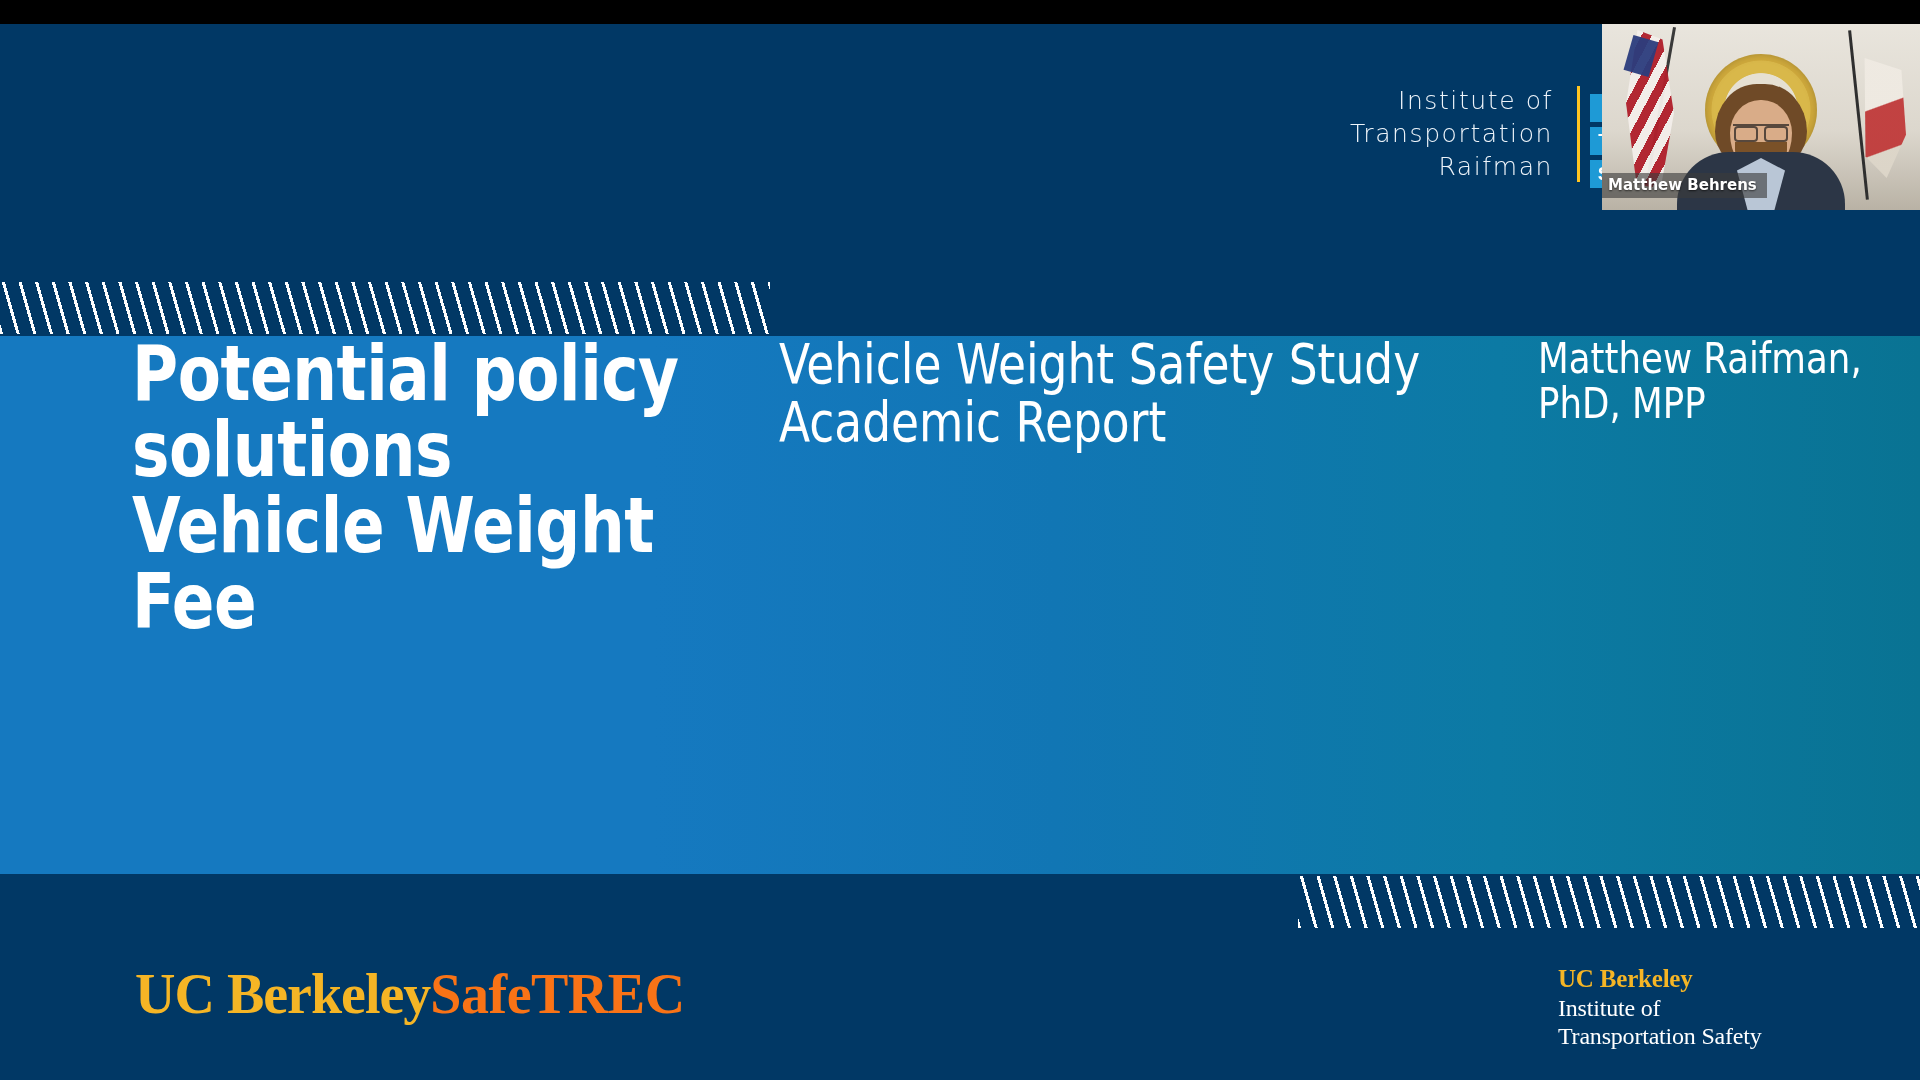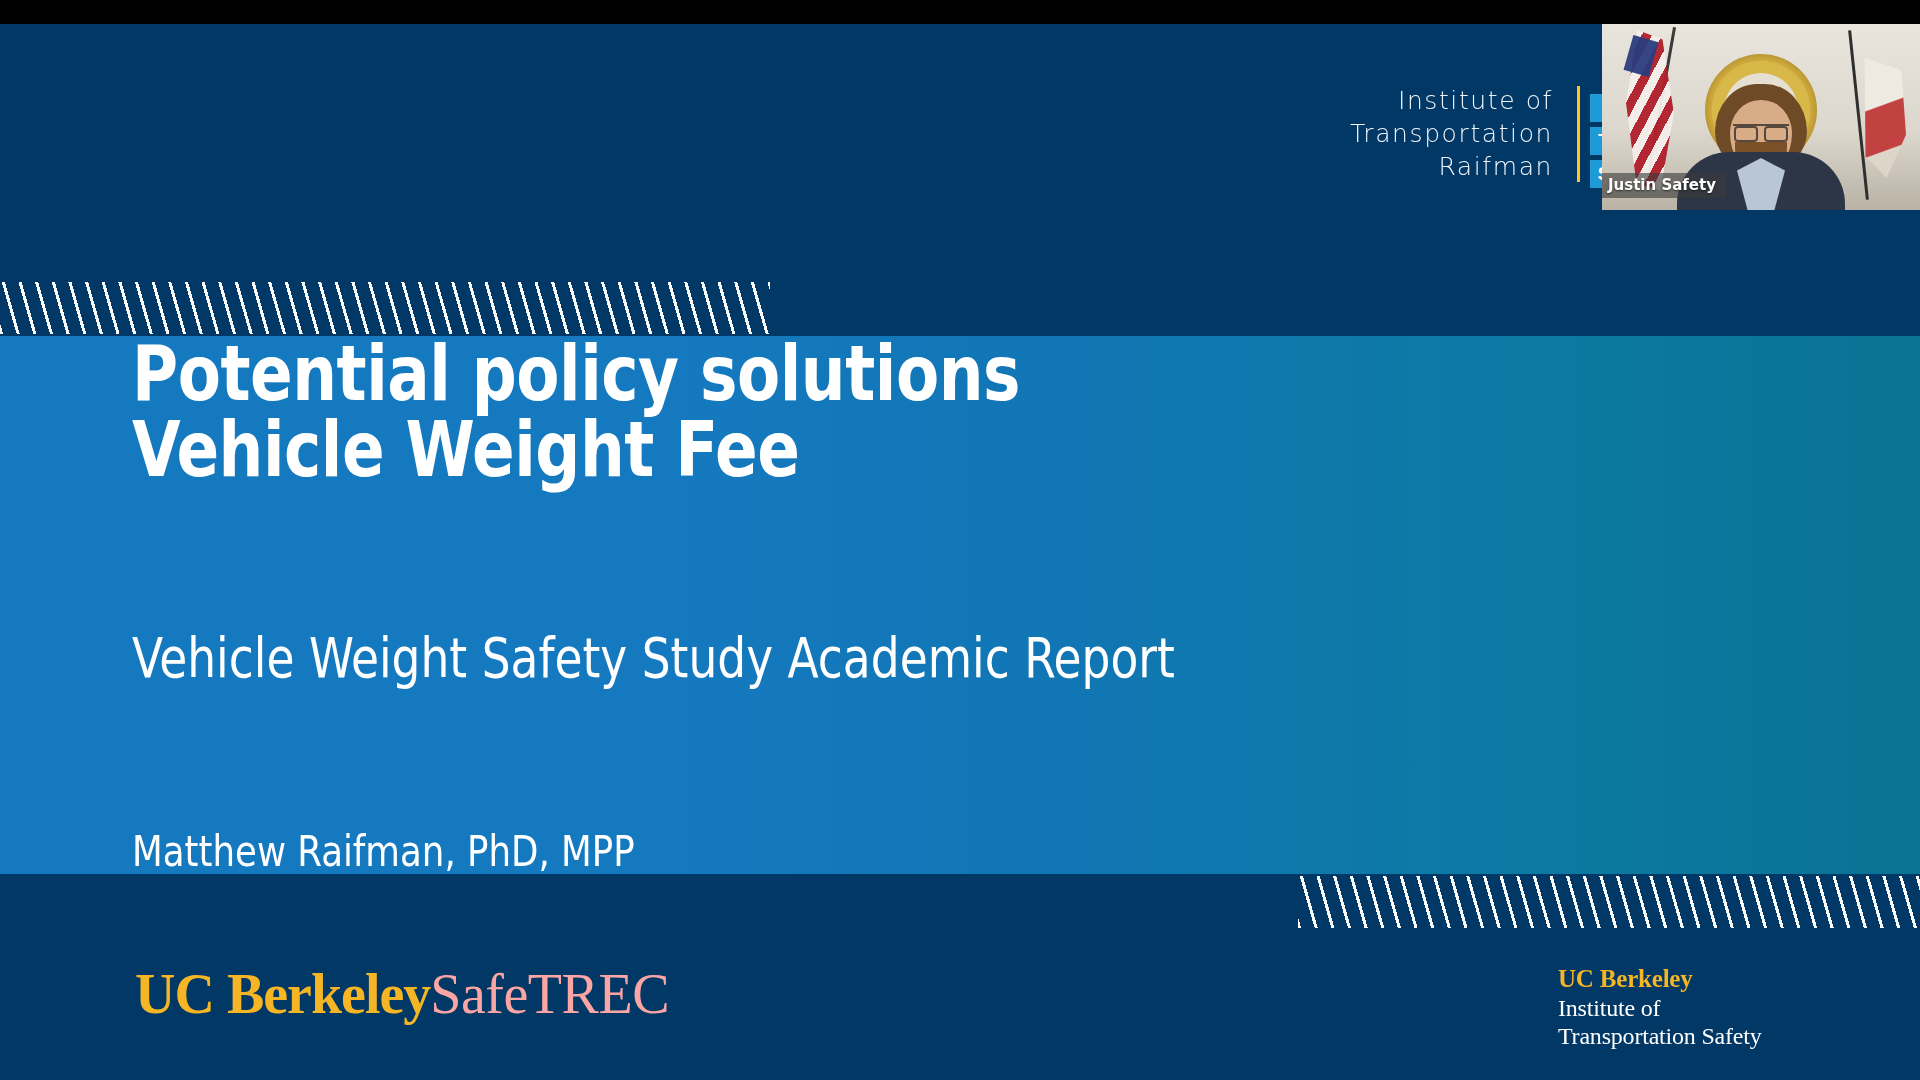--- a/index.html
+++ b/index.html
@@ -294,22 +294,22 @@
       #0c7aa4 78%,
       #097393 100%);
   }
   .hero-inner {
     position: absolute;
     left: 132px;
     top: 0;
     right: 16px;
     height: 100%;
     display: flex;
-    flex-direction: column;
-    justify-content: space-between;
+    flex-direction: row;
+    justify-content: flex-end;
   }
   .hero-title {
     color: #ffffff;
     font-family: "DejaVu Sans Condensed", "Liberation Sans Narrow", "Liberation Sans", sans-serif;
     font-size: 76px;
     font-weight: 700;
     line-height: 1.0;
     letter-spacing: -0.5px;
     margin: 0 0 26px 0;
     transform: scaleX(0.92);
@@ -355,22 +355,22 @@
     font-family: "Liberation Serif", "DejaVu Serif", serif;
     font-size: 56px;
     line-height: 1;
   }
   .safetrec-uc {
     color: #f5b525;
     font-weight: 700;
     letter-spacing: -1px;
   }
   .safetrec-name {
-    color: #fca5a5;
-    font-weight: 400;
+    color: #f97316;
+    font-weight: 700;
     letter-spacing: -0.5px;
   }
 
   .its-footer-logo {
     position: absolute;
     left: 1558px;
     top: 940px;
     font-family: "Liberation Serif", "DejaVu Serif", serif;
     line-height: 1.18;
   }
@@ -420,21 +420,21 @@
       <div class="flag-ca"></div>
       <div class="person">
         <div class="person-hair"></div>
         <div class="person-face"></div>
         <div class="person-beard"></div>
         <div class="person-glasses"></div>
         <div class="person-body"></div>
         <div class="person-shirt"></div>
       </div>
       <div class="video-namebar">
-        <span class="video-name">Justin Safety</span>
+        <span class="video-name">Matthew Behrens</span>
       </div>
     </div>
   </div>
 
   <div class="stripes stripes-top"></div>
 
   <div class="hero">
     <div class="hero-inner">
       <h1 class="hero-title">Potential policy solutions
 Vehicle Weight Fee</h1>

